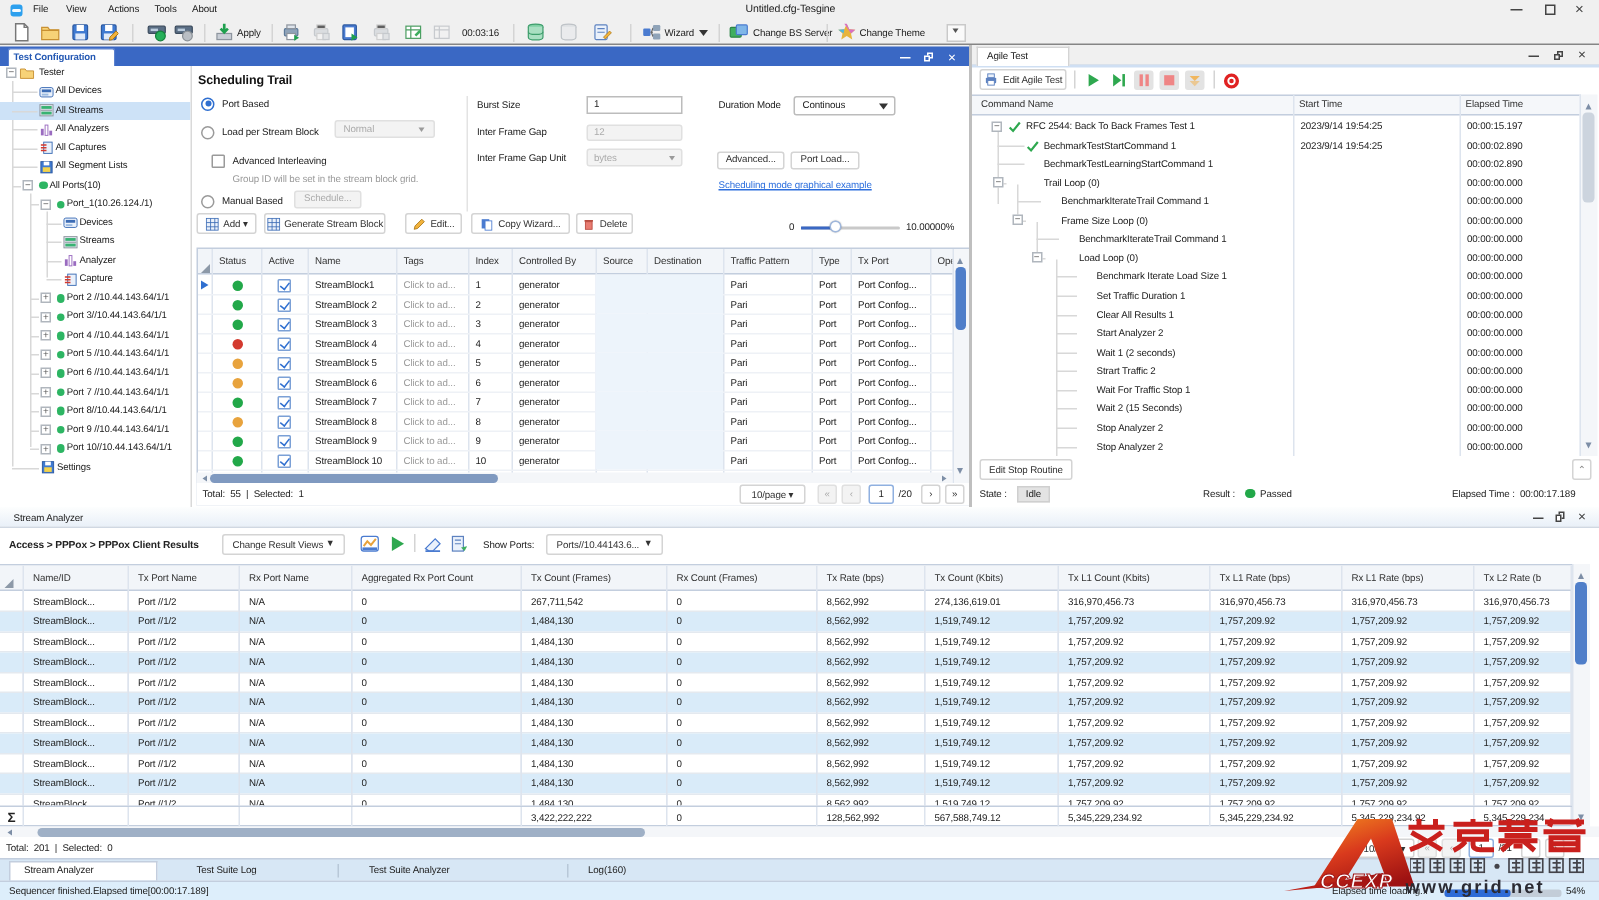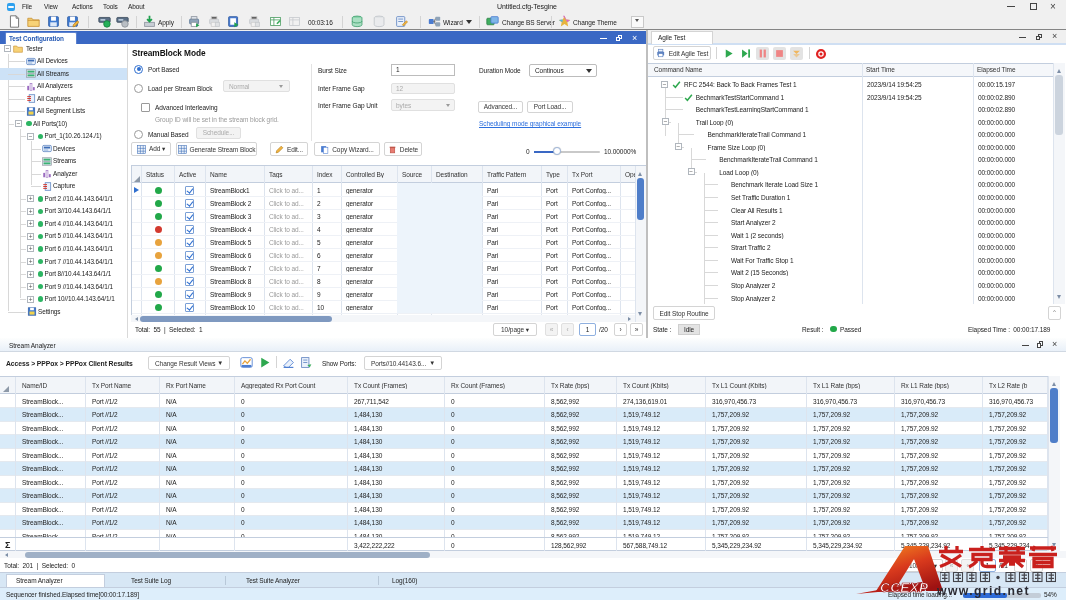--- a/index.html
+++ b/index.html
@@ -273,21 +273,21 @@
 <div class="abs" style="left:44.5px;top:251.10000000000002px;font-size:6.4px;color:#1b1b1b;white-space:nowrap;">Port 10//10.44.143.64/1/1</div>
 <div class="abs" style="left:8px;top:267.63px;width:18px;height:1px;background:#d8d8d8;"></div>
 <svg class="abs" style="left:27px;top:263.13px" width="10" height="9" viewBox="0 0 16 14">
       <rect x="2" y="1" width="12" height="12" fill="#3f7ad1" stroke="#2c59a0"></rect>
       <rect x="5" y="1" width="6" height="4" fill="#fff"></rect>
       <rect x="4" y="7" width="8" height="5" fill="#f2d24c"></rect>
     </svg>
 <div class="abs" style="left:38px;top:263.63px;font-size:6.4px;color:#1b1b1b;white-space:nowrap;">Settings</div>
 </div>
 <div class="abs" style="left:128px;top:44px;width:518px;height:294px;background:#fff;overflow:hidden;">
-<div class="abs b" style="left:4px;top:4px;font-size:8.3px;color:#111;">StreamBlock Mode</div>
+<div class="abs b" style="left:4px;top:4px;font-size:8.3px;color:#111;">Scheduling Trail</div>
 <div class="radio on" style="left:6px;top:20.5px;"></div>
 <div class="abs" style="left:20px;top:22px;">Port Based</div>
 <div class="radio" style="left:6px;top:39.5px;"></div>
 <div class="abs" style="left:20px;top:41px;">Load per Stream Block</div>
 <div class="abs btn dis" style="left:95px;top:36px;width:67px;height:12px;justify-content:flex-start;padding-left:5px;">Normal</div>
 <div class="abs" style="left:151px;top:40.5px;width:0;height:0;border:2.8px solid transparent;border-top:3.8px solid #9a9a9a;"></div>
 <div class="abs" style="left:13px;top:58.5px;width:9px;height:9px;border:1px solid #9a9a9a;background:#fff;border-radius:1px;"></div>
 <div class="abs" style="left:27px;top:59.5px;">Advanced Interleaving</div>
 <div class="abs" style="left:27px;top:71.5px;color:#9a9a9a;">Group ID will be set in the stream block grid.</div>
 <div class="radio" style="left:6px;top:85.5px;"></div>

